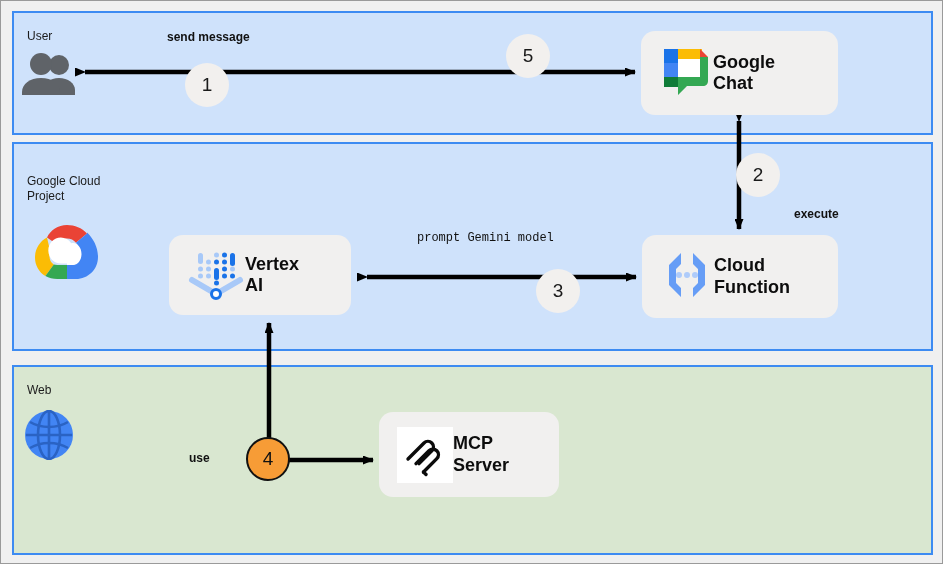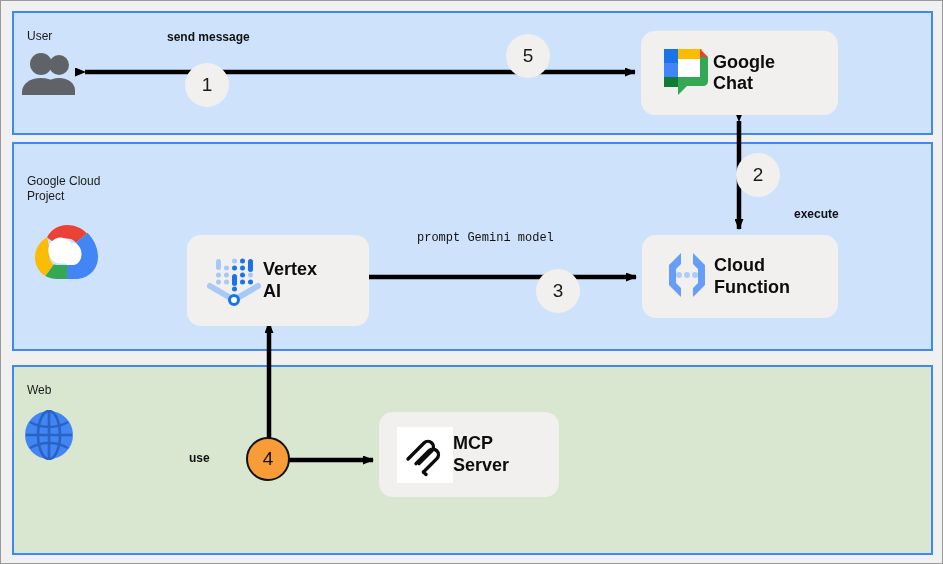--- a/index.html
+++ b/index.html
@@ -43,21 +43,21 @@
     padding: 0 18px;
   }
   .card-label {
     font-size: 18px;
     font-weight: bold;
     color: #0d0d0d;
     line-height: 1.18;
     white-space: pre-line;
   }
   #card-google-chat   { left: 640px; top: 30px;  width: 197px; height: 84px; }
-  #card-vertex-ai     { left: 186px; top: 234px; width: 182px; height: 91px; }
+  #card-vertex-ai     { left: 168px; top: 234px; width: 182px; height: 80px; }
   #card-cloud-function{ left: 641px; top: 234px; width: 196px; height: 83px; }
   #card-mcp-server    { left: 378px; top: 411px; width: 180px; height: 85px; }
 
   .icon-box { flex: 0 0 auto; display: block; }
 
   
   .zone-icon { position: absolute; }
 
   
   #wires { position: absolute; left: 0; top: 0; width: 943px; height: 564px; }

